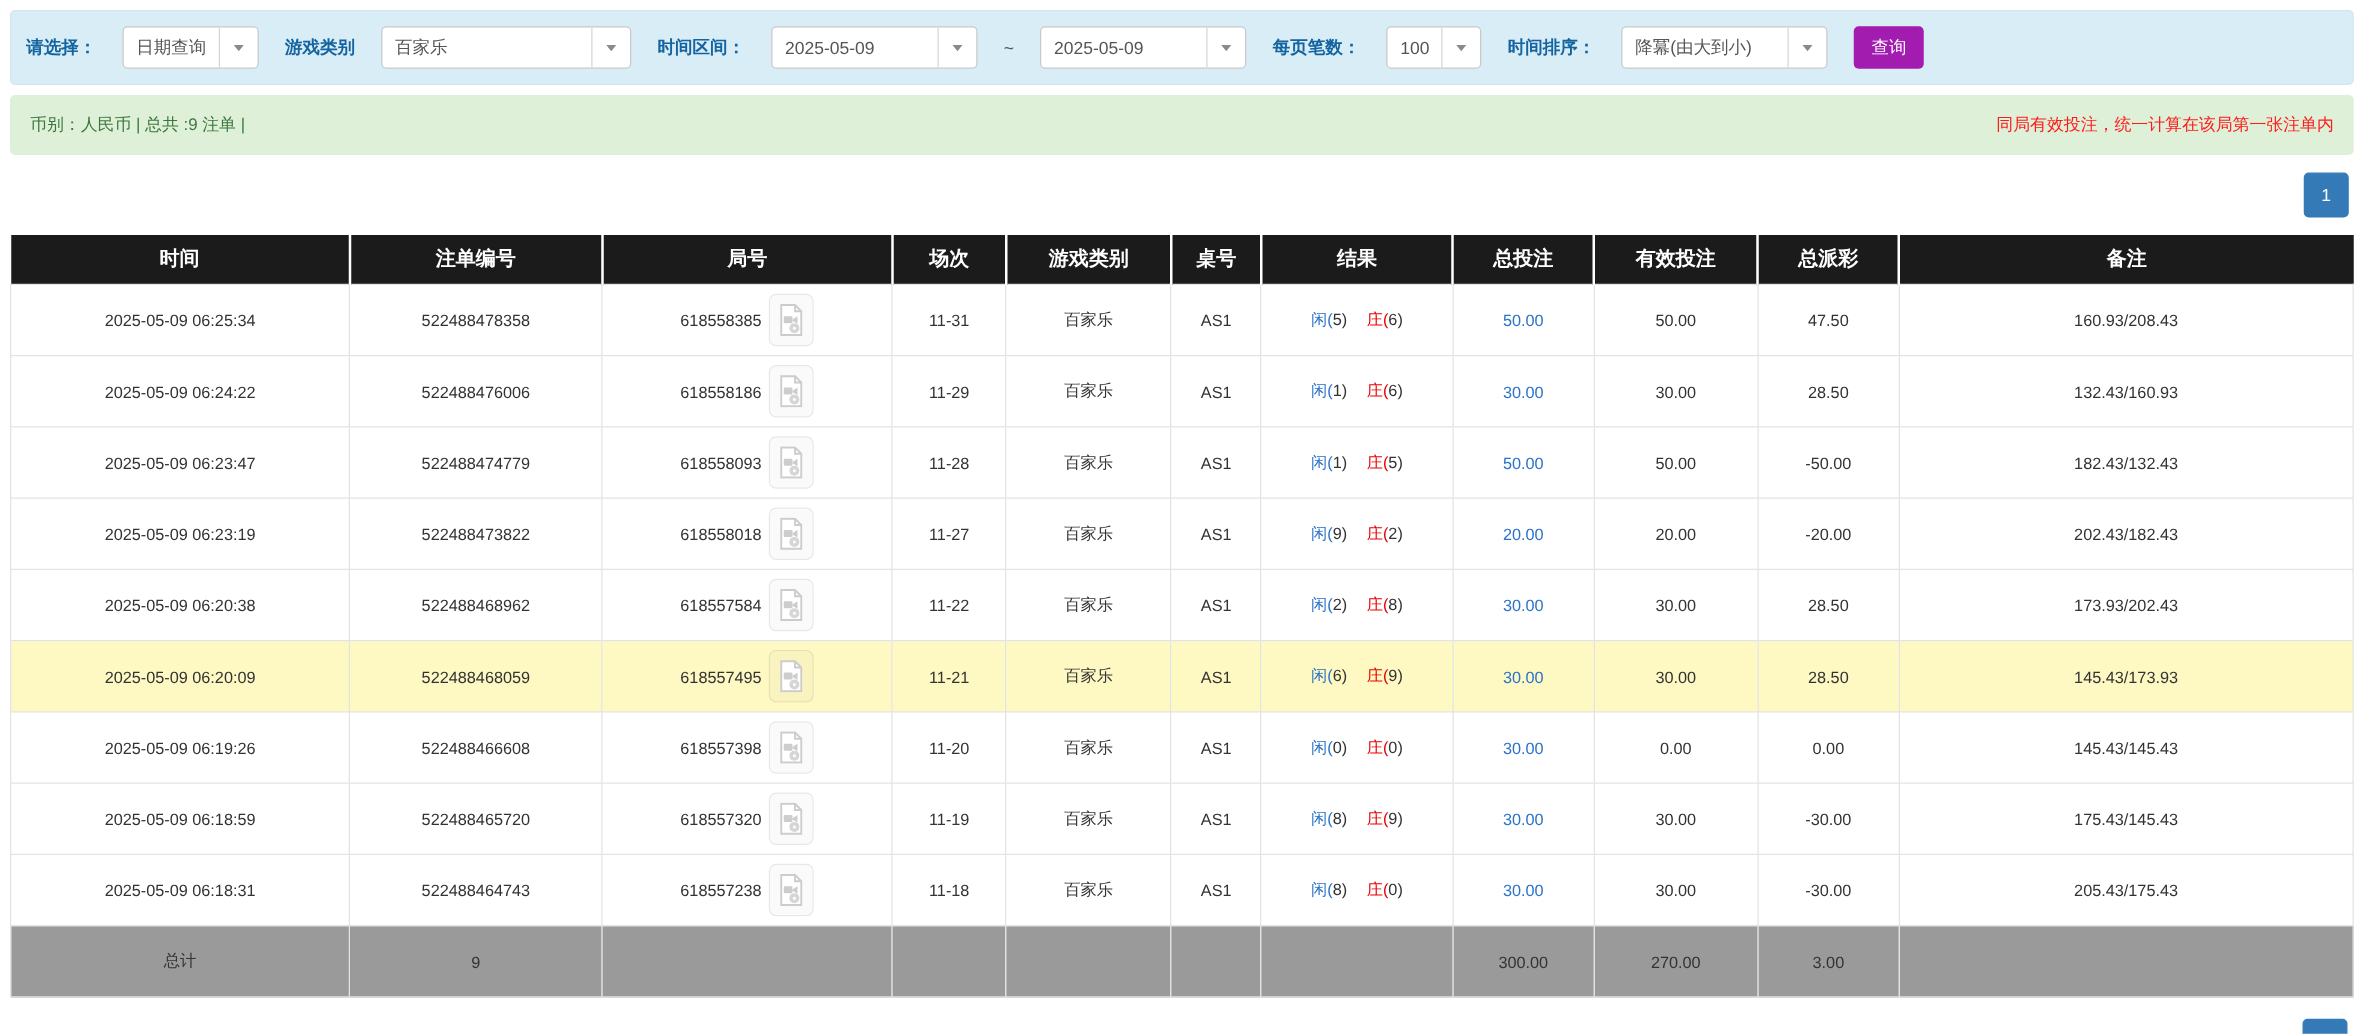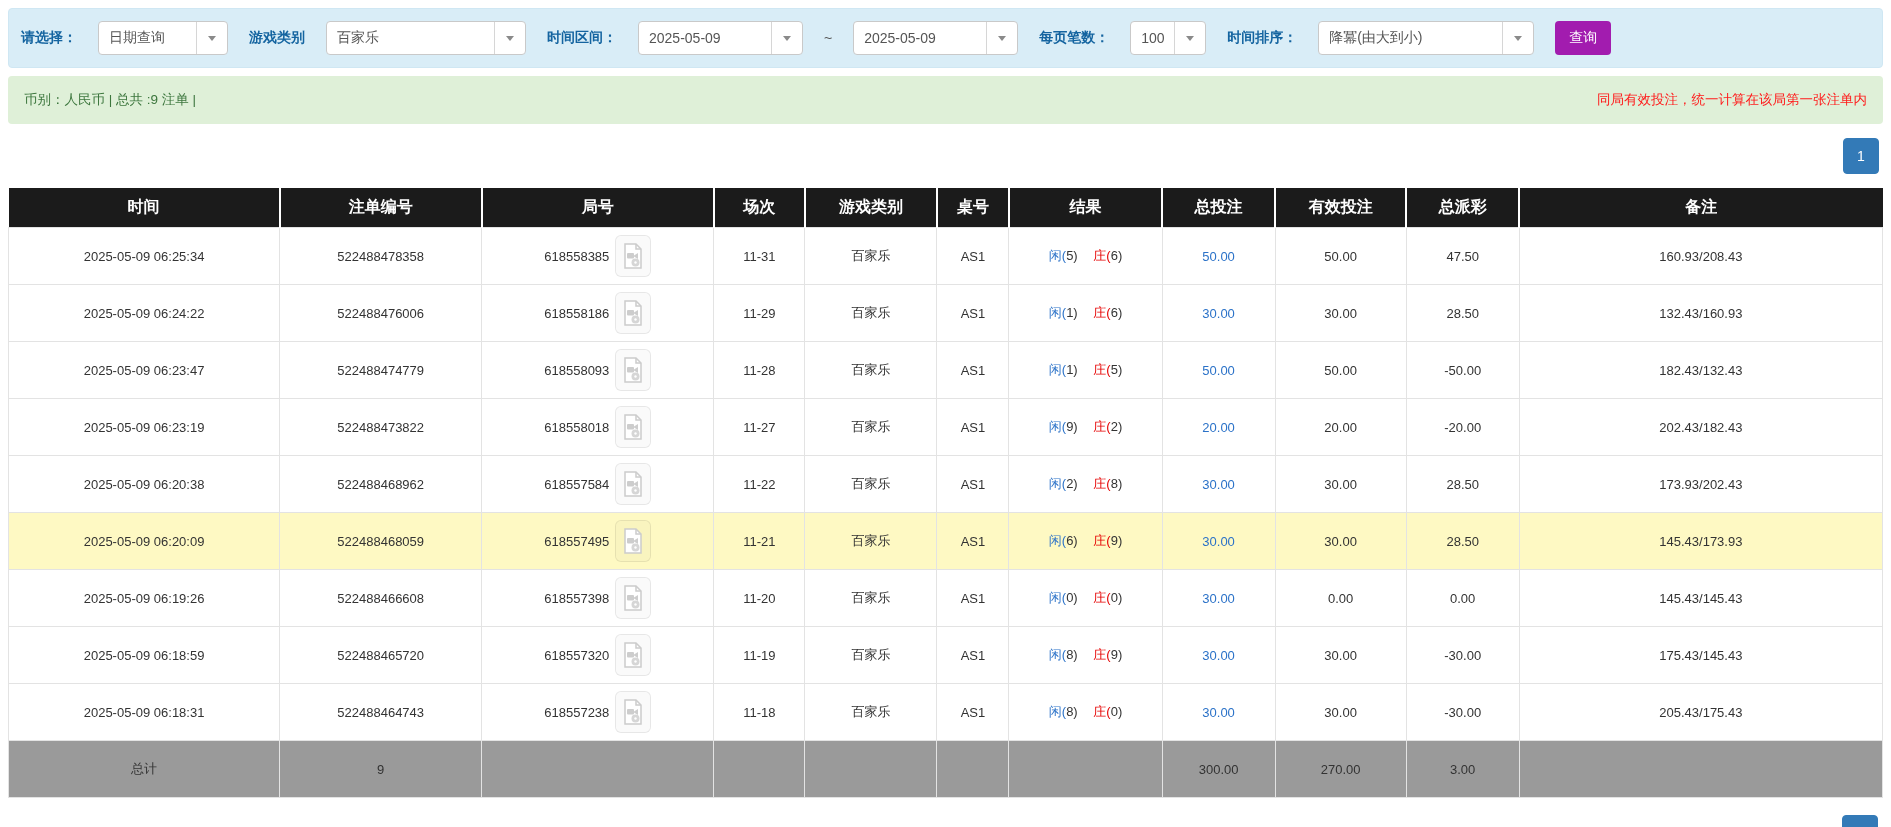--- a/index.html
+++ b/index.html
@@ -52,21 +52,21 @@
   tfoot td { background:#9a9a9a !important; color:#fff; font-size:13px; height:31px;
     border:2px solid #fff; text-align:center; }
 </style>
 </head>
 <body>
 
 <div class="page">
 
   <div class="filter-bar">
     <span class="flabel">请选择：</span>
-    <div class="sel" style="width:130px">
+    <div class="sel" style="width:109px">
       <span class="sel-text">日期查询</span>
       <span class="caret-box">
           <span class="caret"></span>
         </span>
     </div>
 
     <span class="flabel">游戏类别</span>
     <div class="sel" style="width:200px">
       <span class="sel-text">百家乐</span>
       <span class="caret-box">
@@ -91,21 +91,21 @@
 
     <span class="flabel">每页笔数：</span>
     <div class="sel" style="width:76px">
       <span class="sel-text">100</span>
       <span class="caret-box">
           <span class="caret"></span>
         </span>
     </div>
 
     <span class="flabel">时间排序：</span>
-    <div class="sel" style="width:216px">
+    <div class="sel" style="width:165px">
       <span class="sel-text">降冪(由大到小)</span>
       <span class="caret-box">
           <span class="caret"></span>
         </span>
     </div>
 
     <button class="btn-search">查询</button>
   </div>
 
   <div class="summary-bar">

